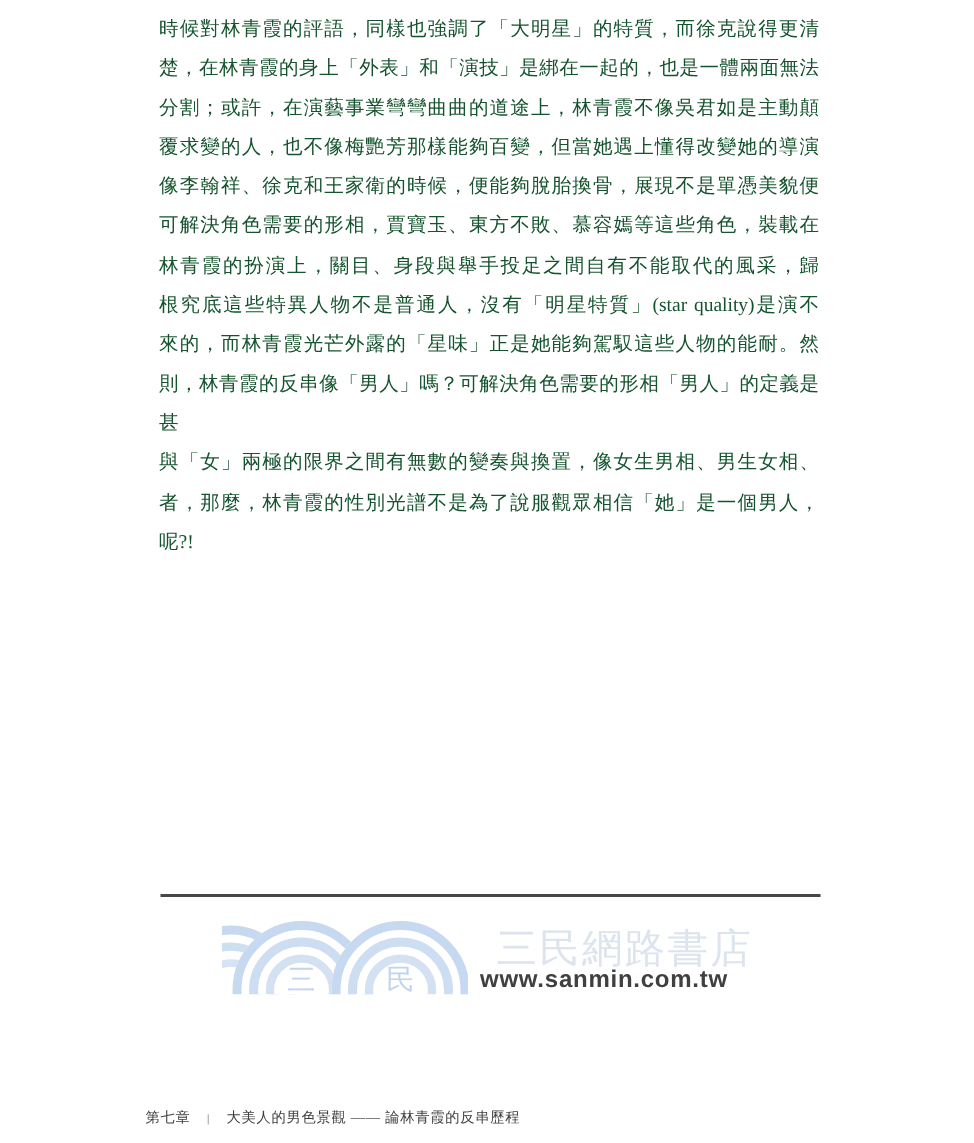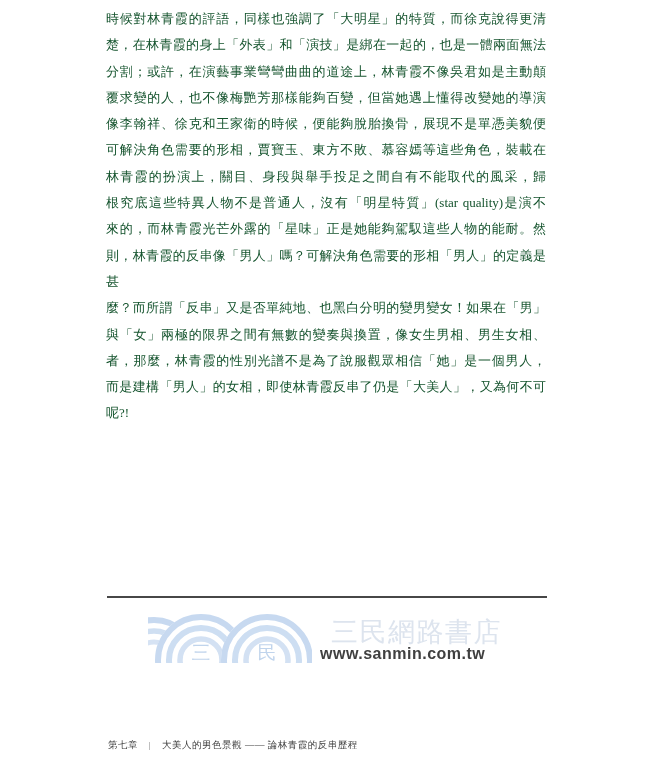--- a/index.html
+++ b/index.html
@@ -72,21 +72,21 @@
   }
   .wm-logo svg text {
     font-family: "Liberation Serif", "DejaVu Serif", serif;
     fill: #c0d4ec;
     font-size: 19px;
   }
 
   
   .footer {
     position: absolute;
-    left: 108px;
+    left: 97px;
     top: 739px;
     display: flex;
     align-items: center;
     gap: 11px;
     font-size: 9.5px;
     color: #3e3e3e;
     letter-spacing: 0.5px;
     white-space: nowrap;
   }
   .footer .sep {
@@ -103,24 +103,22 @@
     <div class="bline">時候對林青霞的評語，同樣也強調了「大明星」的特質，而徐克說得更清</div>
     <div class="bline">楚，在林青霞的身上「外表」和「演技」是綁在一起的，也是一體兩面無法</div>
     <div class="bline">分割；或許，在演藝事業彎彎曲曲的道途上，林青霞不像吳君如是主動顛</div>
     <div class="bline">覆求變的人，也不像梅艷芳那樣能夠百變，但當她遇上懂得改變她的導演</div>
     <div class="bline">像李翰祥、徐克和王家衛的時候，便能夠脫胎換骨，展現不是單憑美貌便</div>
     <div class="bline">可解決角色需要的形相，賈寶玉、東方不敗、慕容嫣等這些角色，裝載在</div>
     <div class="bline">林青霞的扮演上，關目、身段與舉手投足之間自有不能取代的風采，歸</div>
     <div class="bline">根究底這些特異人物不是普通人，沒有「明星特質」(star quality)是演不</div>
     <div class="bline">來的，而林青霞光芒外露的「星味」正是她能夠駕馭這些人物的能耐。然</div>
     <div class="bline">則，林青霞的反串像「男人」嗎？可解決角色需要的形相「男人」的定義是甚</div>
-    <div class="bline">麼？而所謂「反串」又是否單純地、也黑白分明的變男變女！如果在「男」</div>
     <div class="bline">與「女」兩極的限界之間有無數的變奏與換置，像女生男相、男生女相、</div>
     <div class="bline">者，那麼，林青霞的性別光譜不是為了說服觀眾相信「她」是一個男人，</div>
-    <div class="bline">而是建構「男人」的女相，即使林青霞反串了仍是「大美人」，又為何不可</div>
     <div class="bline last">呢?!</div>
   </div>
 
   <div class="rule"></div>
 
   <div class="wm-logo">
     <svg width="164" height="50" viewBox="0 0 164 50" xmlns="http://www.w3.org/2000/svg">
 
       <g>
         <circle cx="6" cy="48" r="44" fill="#ffffff"></circle>

